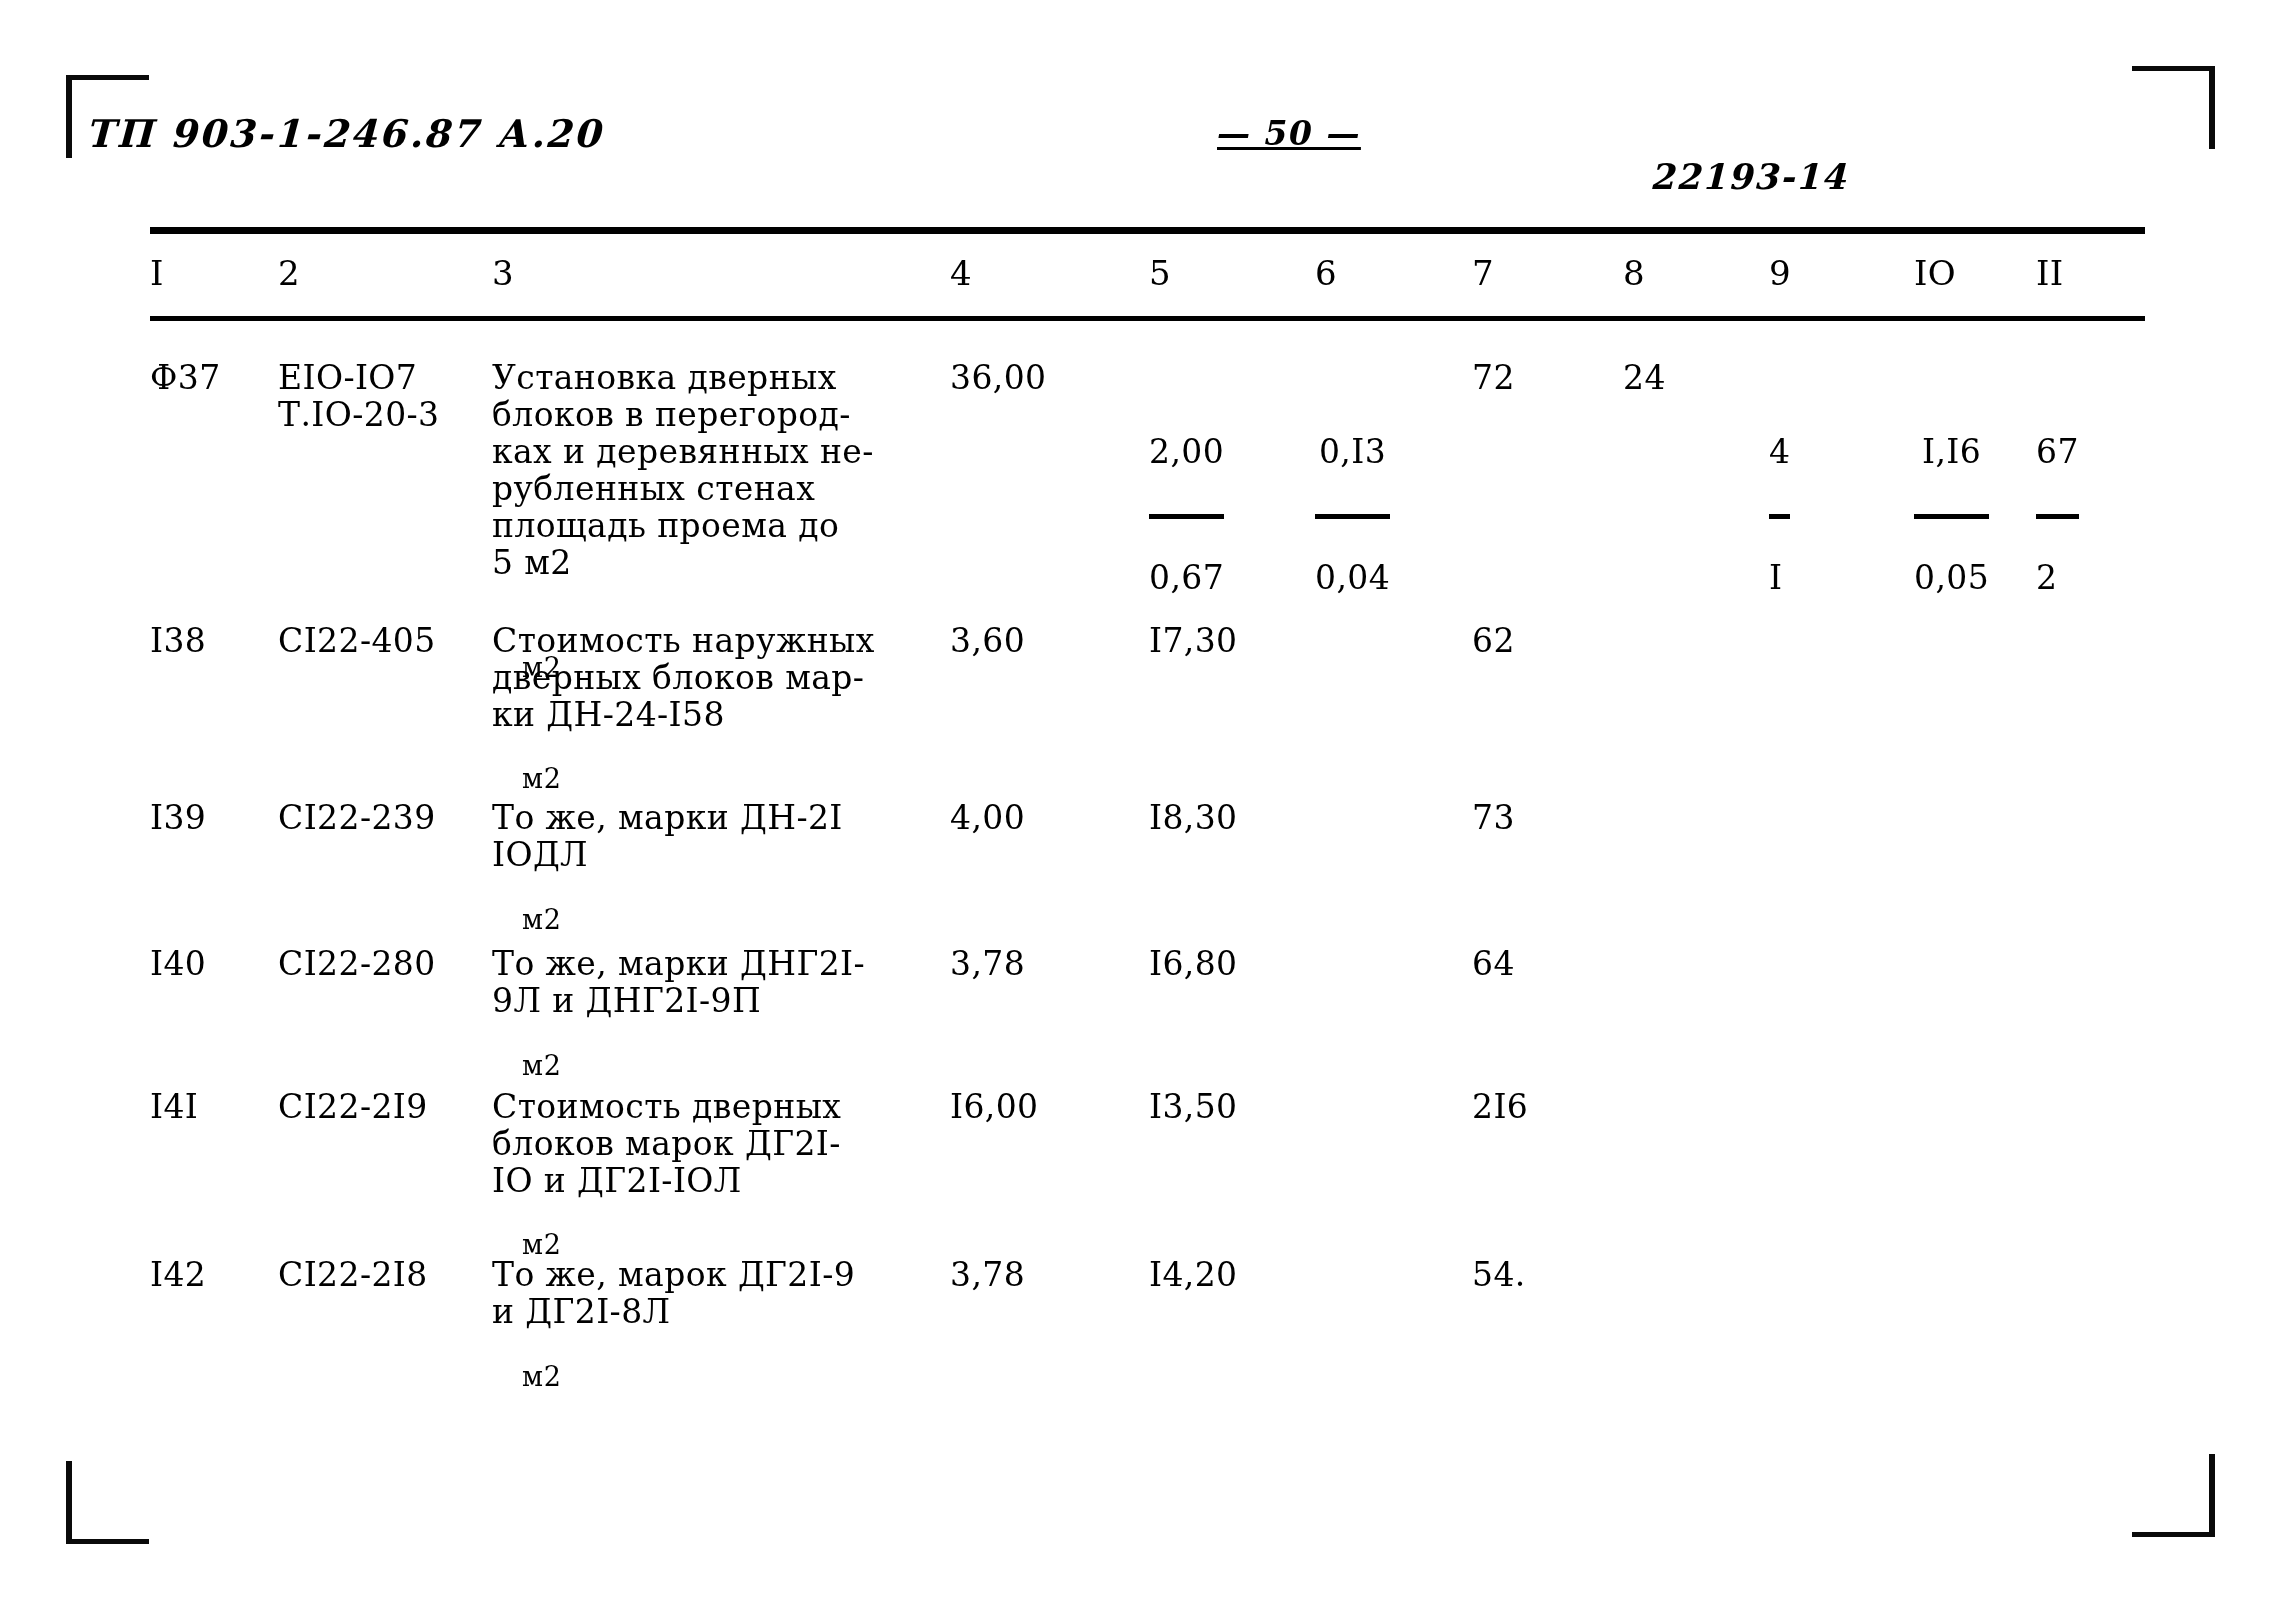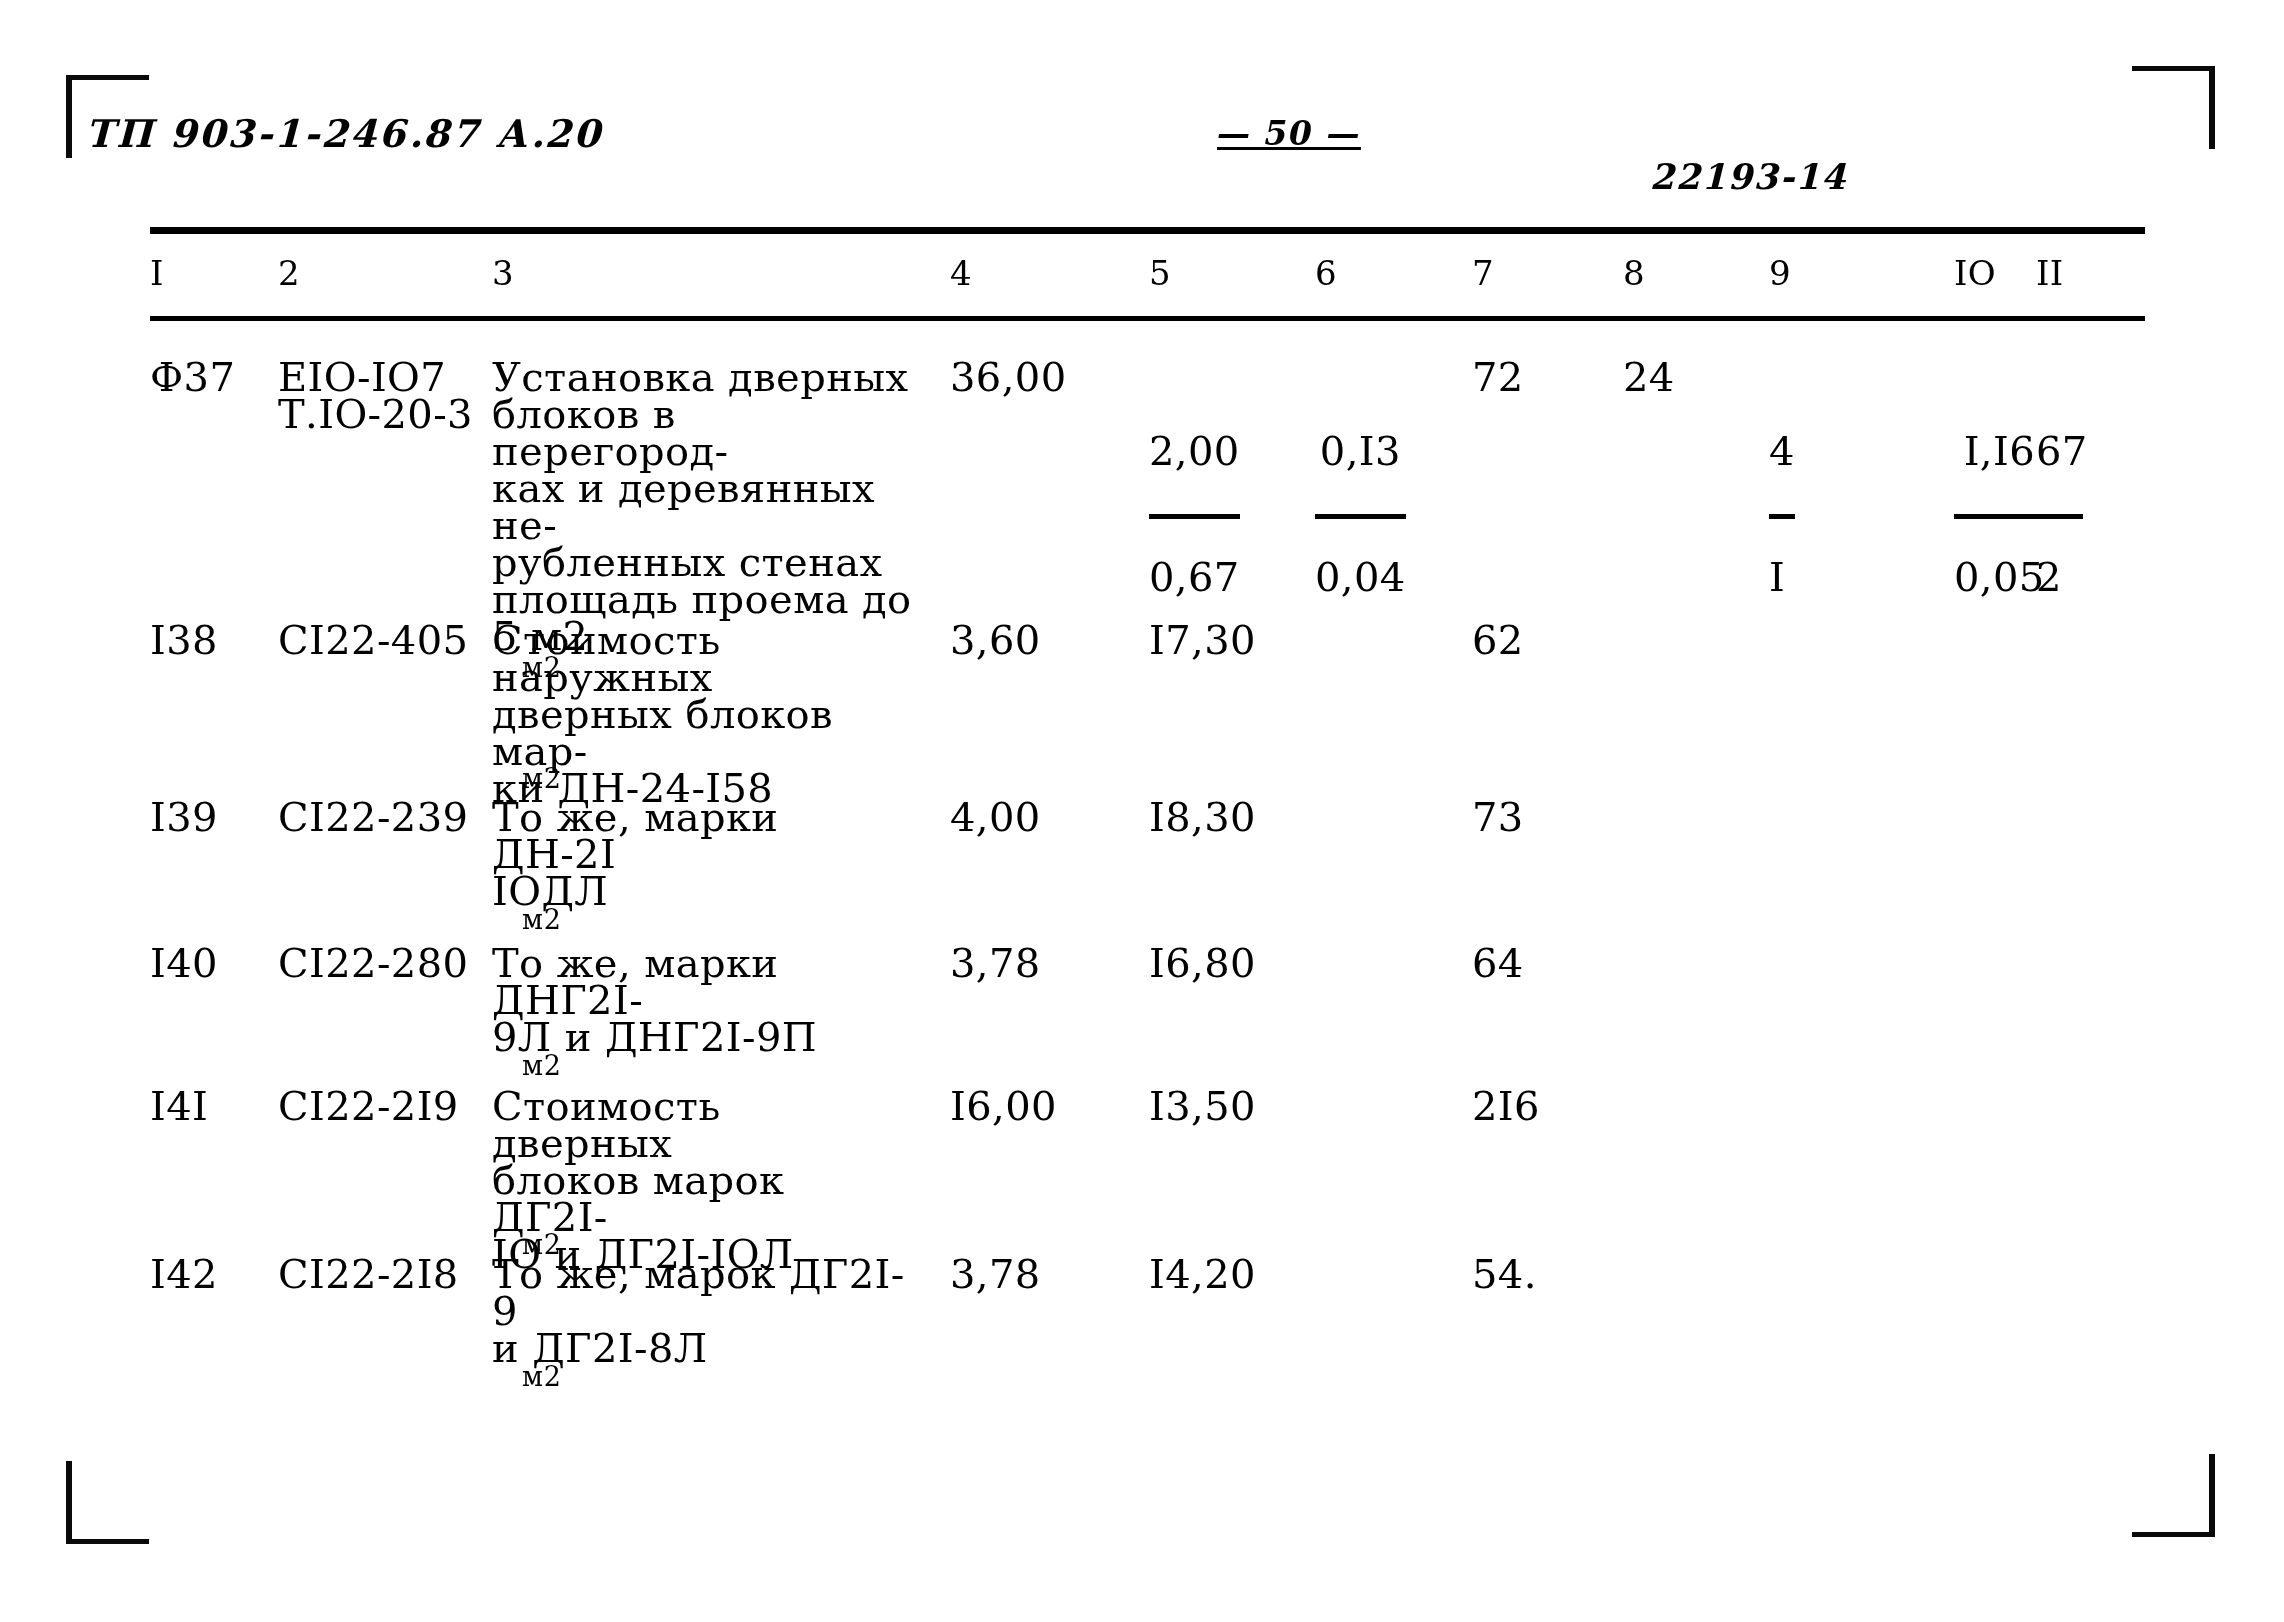--- a/index.html
+++ b/index.html
@@ -99,42 +99,42 @@
     width: 1999px;
   }
   .hdr-row, .data-row {
     position: absolute;
     left: 0;
     width: 1999px;
   }
   .cell {
     position: absolute;
     font-family: "DejaVu Serif", serif;
-    font-size: 40px;
+    font-size: 33px;
     line-height: 37px;
     letter-spacing: 0.4px;
     white-space: pre-line;
     color: #000;
   }
   .hdr-row .cell {
     font-size: 34px;
     font-weight: normal;
   }
 
   
   .c1  { left: 0px;    width: 120px; }
   .c2  { left: 128px;  width: 203px; }
   .c3  { left: 342px;  width: 421px; }
   .c4  { left: 800px; width: 165px; }
   .c5  { left: 999px; width: 150px; }
   .c6  { left: 1165px; width: 143px; }
   .c7  { left: 1322px; width: 128px; }
   .c8  { left: 1473px; width: 120px; }
   .c9  { left: 1619px; width: 105px; }
-  .c10 { left: 1804px; width: 143px; }
+  .c10 { left: 1764px; width: 143px; }
   .c11 { left: 1886px; width: 113px; }
 
   
   .frac {
     display: inline-block;
     text-align: left;
   }
   .frac .num { display: block; text-align: center; }
   .frac .bar {
     display: block;

